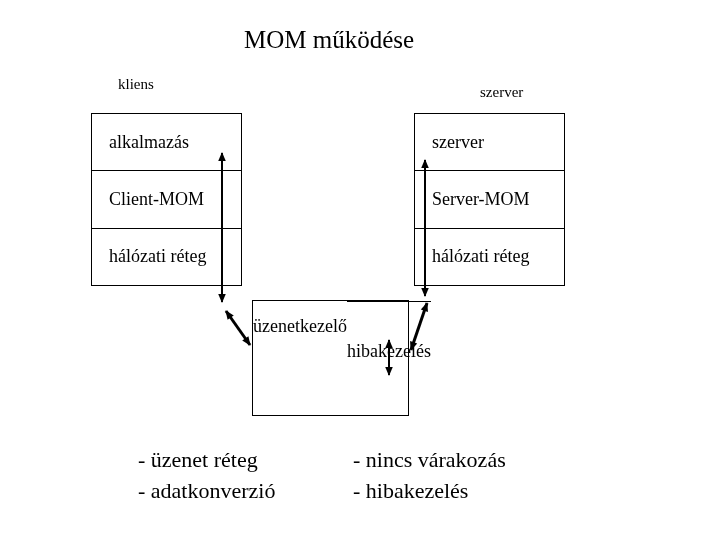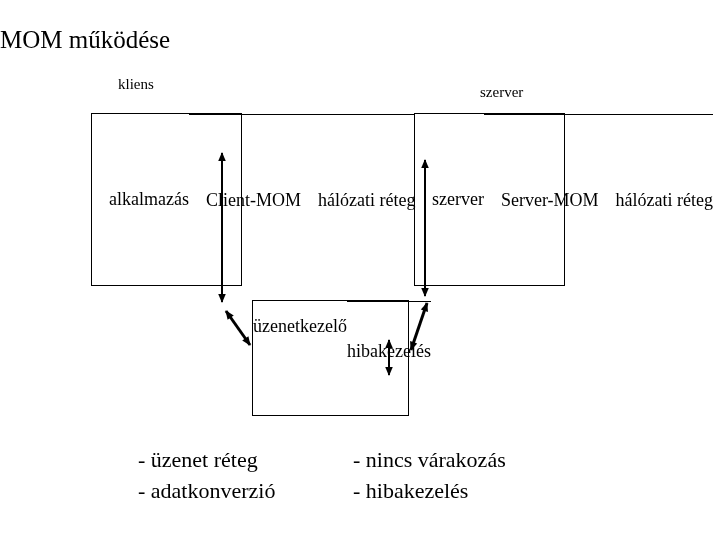--- a/index.html
+++ b/index.html
@@ -15,39 +15,39 @@
     background: var(--background);
     color: var(--ink);
     font-family: "Liberation Serif", "DejaVu Serif", serif;
     overflow: hidden;
   }
   .title {
     position: absolute;
     top: 26px;
     left: 0;
     width: 658px;
-    text-align: left;
+    text-align: center;
     font-size: 25px;
     white-space: nowrap;
   }
   .side-header {
     position: absolute;
     font-size: 15px;
     white-space: nowrap;
   }
   .header-client { left: 118px; top: 76px; }
   .header-server { left: 480px; top: 84px; }
 
   .stack {
     position: absolute;
     width: 151px;
     height: 173px;
     border: 1.5px solid var(--ink);
     display: flex;
-    flex-direction: row;
+    flex-direction: column;
   }
   .stack-client { left: 91px; top: 113px; }
   .stack-server { left: 414px; top: 113px; }
   .stack .row {
     flex: 1;
     display: flex;
     align-items: center;
     padding-left: 17px;
     font-size: 18px;
     white-space: nowrap;

